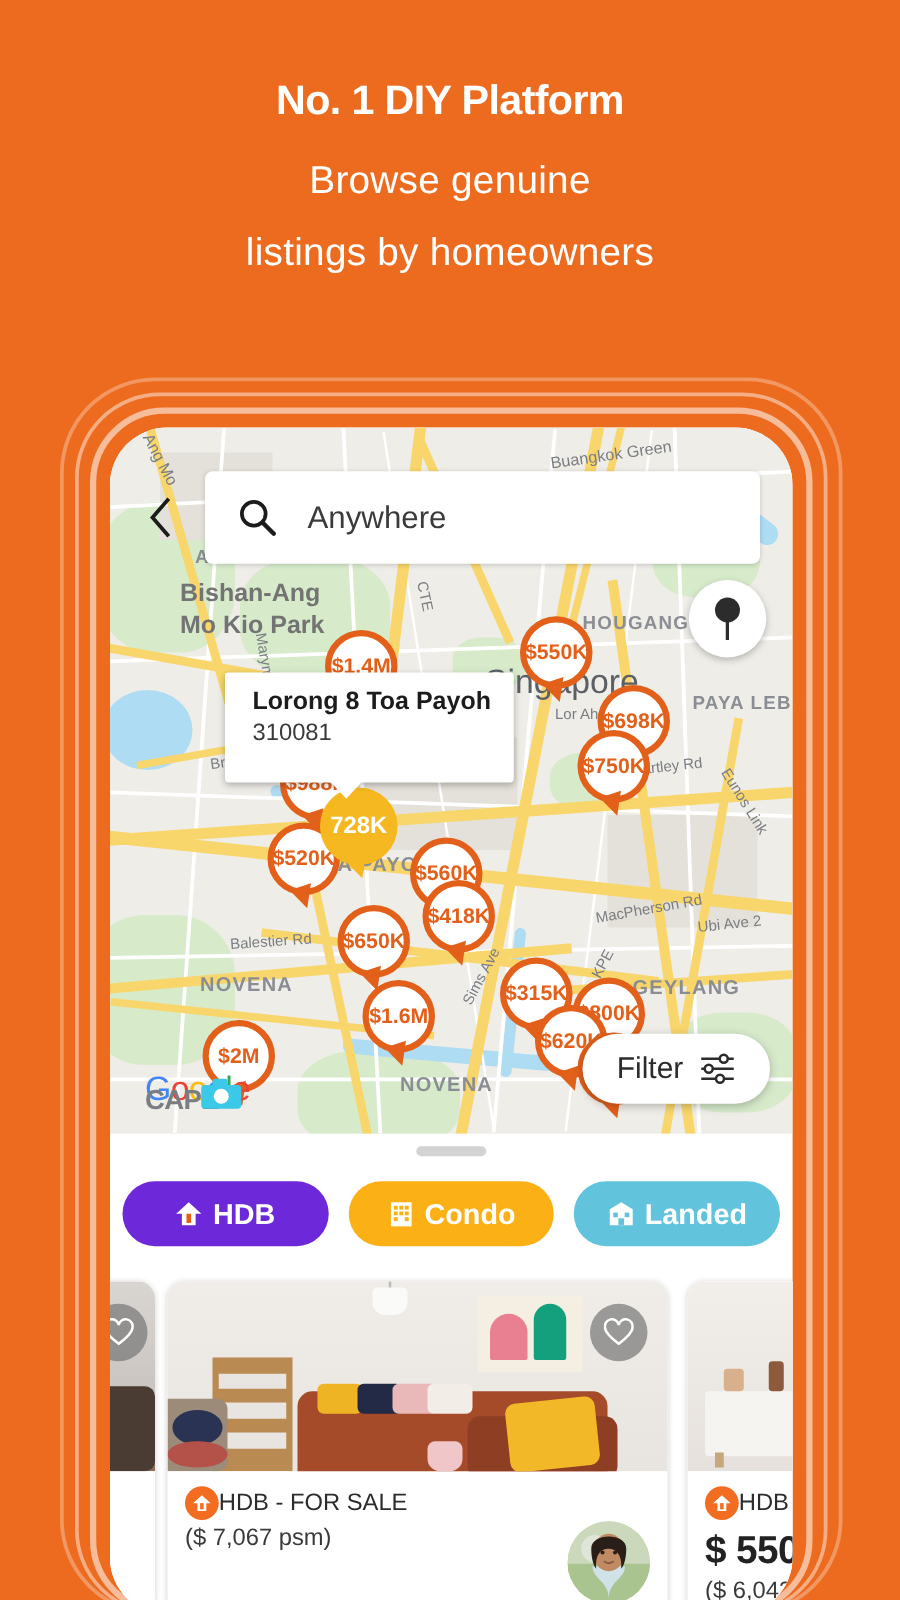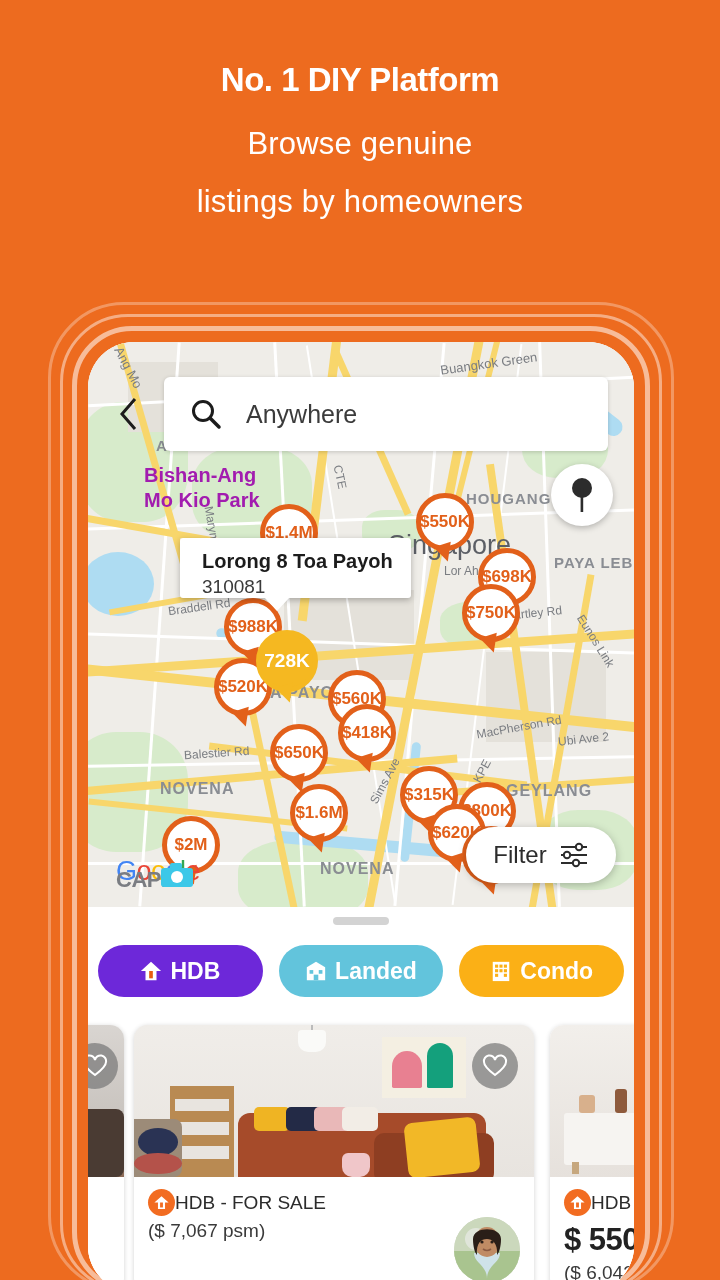--- a/index.html
+++ b/index.html
@@ -34,21 +34,21 @@
   
   .map { position: absolute; left: 0; top: 0; width: 546px; height: 565px; background: #EFEDE8; overflow: hidden; }
   .mapbg { position: absolute; inset: 0; }
   .road { position: absolute; background: #F8D66B; }
   .road-w { position: absolute; background: #ffffff; }
   .park { position: absolute; background: #D7EBCB; border-radius: 40%; }
   .water { position: absolute; background: #AEDCF2; }
   .blk { position: absolute; background: #E4E1DA; }
 
   .maplabel { position: absolute; color: #8A8D93; font-weight: 700; letter-spacing: 1px; white-space: nowrap; }
-  .maplabel.green { color: #a21caf; font-weight: 700; letter-spacing: 0; }
+  .maplabel.green { color: #737373; font-weight: 700; letter-spacing: 0; }
   .maplabel.road-lbl { color: #7A7D82; font-weight: 400; letter-spacing: 0; }
   .maplabel.city { color: #5C5F66; font-weight: 400; letter-spacing: 0; }
 
   
   .searchbar {
     position: absolute; left: 76px; top: 35px;
     width: 444px; height: 74px;
     background: #fff; border-radius: 6px;
     display: flex; align-items: center; padding-left: 26px;
     box-shadow: 0 1px 4px rgba(0,0,0,0.18);
@@ -75,21 +75,21 @@
   .marker.sel {
     background: #F5B821; border-color: #F5B821; color: #fff;
     width: 62px; height: 62px; font-size: 19px; z-index: 26;
   }
   .marker.sel::after { border-top-color: #F5B821; }
 
   
   .tooltip {
     position: absolute; z-index: 30;
     background: #fff; border-radius: 3px;
-    padding: 12px 18px 0 22px;
+    padding: 12px 18px 28px 22px;
     box-shadow: 0 2px 6px rgba(0,0,0,0.28);
     white-space: nowrap;
   }
   .tooltip::after {
     content: ""; position: absolute; bottom: -13px; left: 84px;
     border-left: 13px solid transparent; border-right: 13px solid transparent;
     border-top: 14px solid #fff;
   }
   .tt-title { font-size: 20px; font-weight: 700; color: #1c1c1c; }
   .tt-sub { font-size: 19px; color: #3a3a3a; margin-top: 3px; }
@@ -361,42 +361,42 @@
       <div class="drag-handle"></div>
 
       <div class="tabs">
         <div class="tab hdb">
           <svg width="22" height="22" viewBox="0 0 24 24">
             <path d="M12 2 L23 12 H18 V22 H6 V12 H1 Z" fill="#ffffff"></path>
             <rect x="10" y="12" width="4" height="8" fill="#E85D10"></rect>
           </svg>
           <span>HDB</span>
         </div>
-        <div class="tab landed">
-          <svg width="22" height="22" viewBox="0 0 24 24">
-            <path d="M2 8 L12 2 L22 8 V22 H2 Z" fill="#ffffff"></path>
-            <rect x="5" y="11" width="4" height="4" fill="#62C4DC"></rect>
-            <rect x="15" y="11" width="4" height="4" fill="#62C4DC"></rect>
-            <rect x="9.5" y="16" width="5" height="6" fill="#62C4DC"></rect>
-          </svg>
-          <span>Landed</span>
-        </div>
         <div class="tab condo">
           <svg width="22" height="22" viewBox="0 0 24 24">
             <rect x="3" y="2" width="18" height="21" fill="#ffffff"></rect>
             <rect x="5.5" y="5" width="3.4" height="3.4" fill="#FBB016"></rect>
             <rect x="10.3" y="5" width="3.4" height="3.4" fill="#FBB016"></rect>
             <rect x="15.1" y="5" width="3.4" height="3.4" fill="#FBB016"></rect>
             <rect x="5.5" y="10" width="3.4" height="3.4" fill="#FBB016"></rect>
             <rect x="10.3" y="10" width="3.4" height="3.4" fill="#FBB016"></rect>
             <rect x="15.1" y="10" width="3.4" height="3.4" fill="#FBB016"></rect>
             <rect x="5.5" y="15" width="3.4" height="3.4" fill="#FBB016"></rect>
             <rect x="15.1" y="15" width="3.4" height="3.4" fill="#FBB016"></rect>
           </svg>
           <span>Condo</span>
+        </div>
+        <div class="tab landed">
+          <svg width="22" height="22" viewBox="0 0 24 24">
+            <path d="M2 8 L12 2 L22 8 V22 H2 Z" fill="#ffffff"></path>
+            <rect x="5" y="11" width="4" height="4" fill="#62C4DC"></rect>
+            <rect x="15" y="11" width="4" height="4" fill="#62C4DC"></rect>
+            <rect x="9.5" y="16" width="5" height="6" fill="#62C4DC"></rect>
+          </svg>
+          <span>Landed</span>
         </div>
       </div>
 
       <div class="cards">
 
         <div class="card left">
           <div class="card-photo">
             <div class="lr-dark">
               <div class="lr-dark-sofa"></div>
             </div>

